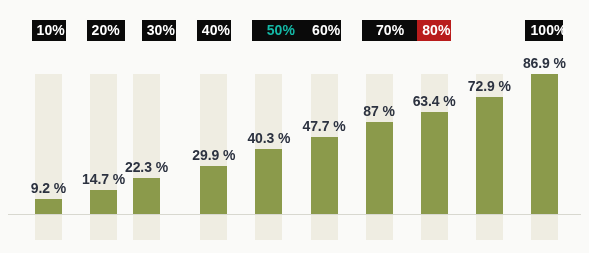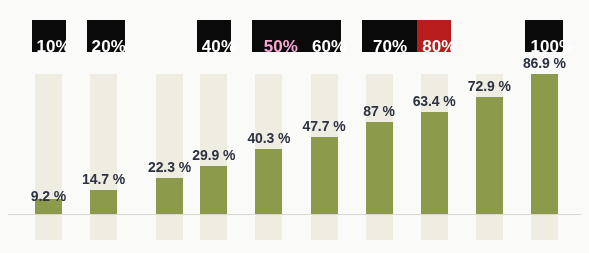--- a/index.html
+++ b/index.html
@@ -28,26 +28,26 @@
     width: 589px;
     height: 50px;
   }
   .pill {
     position: absolute;
     top: 20px;
     height: 21px;
     line-height: 21px;
     background: #0a0a0a;
     color: #ffffff;
-    font-size: 17px;
+    font-size: 14px;
     font-weight: bold;
     text-align: center;
     letter-spacing: 0.1px;
     white-space: nowrap;
-    padding: 16px 5px;
+    padding: 0 5px;
     box-sizing: border-box;
   }
   
   .plot {
     position: absolute;
     left: 0;
     top: 0;
     width: 589px;
     height: 253px;
   }
@@ -92,40 +92,41 @@
   }
 </style>
 </head>
 <body style="background: rgb(250, 250, 248);">
 
 <div id="chart-root" style="background: rgb(250, 250, 248);">
 
   <div class="pill-row">
       <div class="pill" style="background: rgb(10, 10, 10); color: rgb(255, 255, 255); width: 34px; left: 31.5px;">10%</div>
       <div class="pill" style="background: rgb(10, 10, 10); color: rgb(255, 255, 255); width: 38px; left: 86.6px;">20%</div>
+      <div class="pill" style="background: rgb(10, 10, 10); color: rgb(255, 255, 255); width: 34px; left: 141.7px;">30%</div>
       <div class="pill" style="background: rgb(10, 10, 10); color: rgb(255, 255, 255); width: 34px; left: 196.8px;">40%</div>
-      <div class="pill" style="background: rgb(10, 10, 10); color: #f9a8d4; width: 58px; left: 251.9px;">50%</div>
+      <div class="pill" style="background: rgb(10, 10, 10); color: #14b8a6; width: 58px; left: 251.9px;">50%</div>
       <div class="pill" style="background: rgb(10, 10, 10); color: rgb(255, 255, 255); width: 34px; left: 307px;">60%</div>
       <div class="pill" style="background: rgb(10, 10, 10); color: rgb(255, 255, 255); width: 56px; left: 362.1px;">70%</div>
       <div class="pill" style="background: #b91c1c; color: rgb(255, 255, 255); width: 34px; left: 417.2px;">80%</div>
       <div class="pill" style="background: rgb(10, 10, 10); color: rgb(255, 255, 255); width: 38px; left: 525.4px;">100%</div>
     </div>
 
   <div class="plot">
       <div class="col" style="left: 35px;">
         <div class="track" style="background: rgb(236, 234, 222);"></div>
         <div class="bar" style="background: rgb(139, 154, 75); height: 15px; top: 199px;"></div>
-        <div class="vlabel" style="top: 180px; color: rgb(44, 50, 64); margin-top: 8px;">9.2 %</div>
+        <div class="vlabel" style="top: 180px; color: rgb(44, 50, 64);">9.2 %</div>
       </div>
       <div class="col" style="left: 90.1px;">
         <div class="track" style="background: rgb(236, 234, 222);"></div>
         <div class="bar" style="background: rgb(139, 154, 75); height: 24px; top: 190px;"></div>
         <div class="vlabel" style="top: 171px; color: rgb(44, 50, 64);">14.7 %</div>
       </div>
-      <div class="col" style="left: 156px; border-radius: 11px;">
+      <div class="col" style="left: 133px; border-radius: 11px;">
         <div class="track" style="background: rgb(236, 234, 222);"></div>
         <div class="bar" style="background: rgb(139, 154, 75); height: 36px; top: 178px;"></div>
         <div class="vlabel" style="top: 159px; color: rgb(44, 50, 64);">22.3 %</div>
       </div>
       <div class="col" style="left: 200.3px;">
         <div class="track" style="background: rgb(236, 234, 222);"></div>
         <div class="bar" style="background: rgb(139, 154, 75); height: 48px; top: 166px;"></div>
         <div class="vlabel" style="top: 147px; color: rgb(44, 50, 64);">29.9 %</div>
       </div>
       <div class="col" style="left: 255.4px;">

